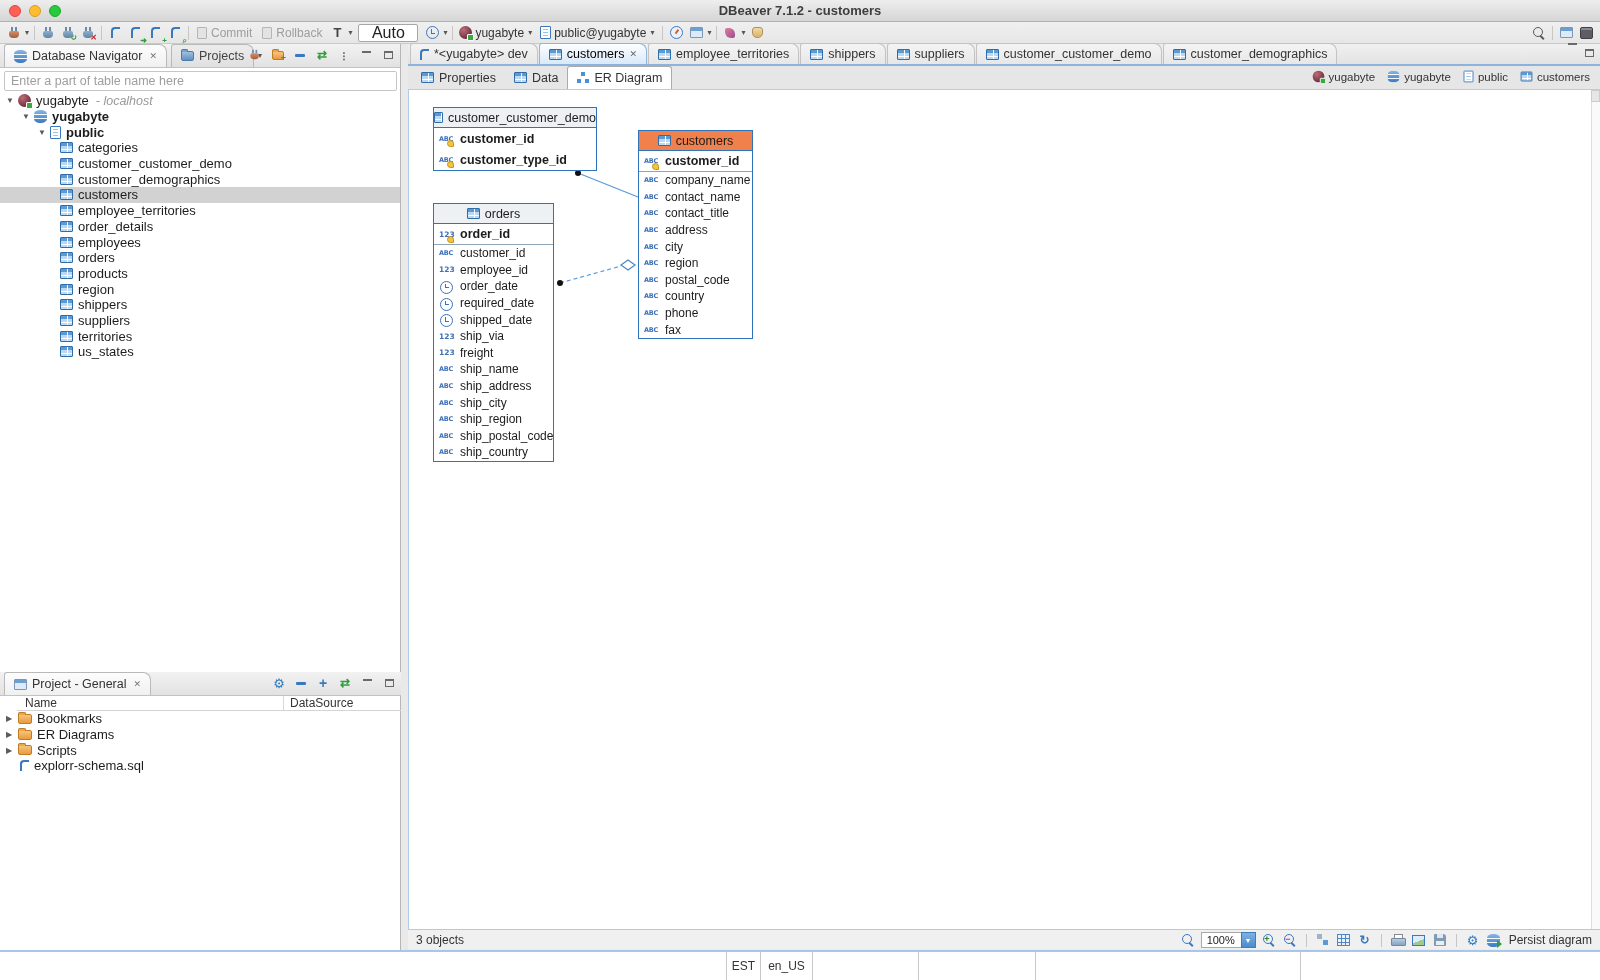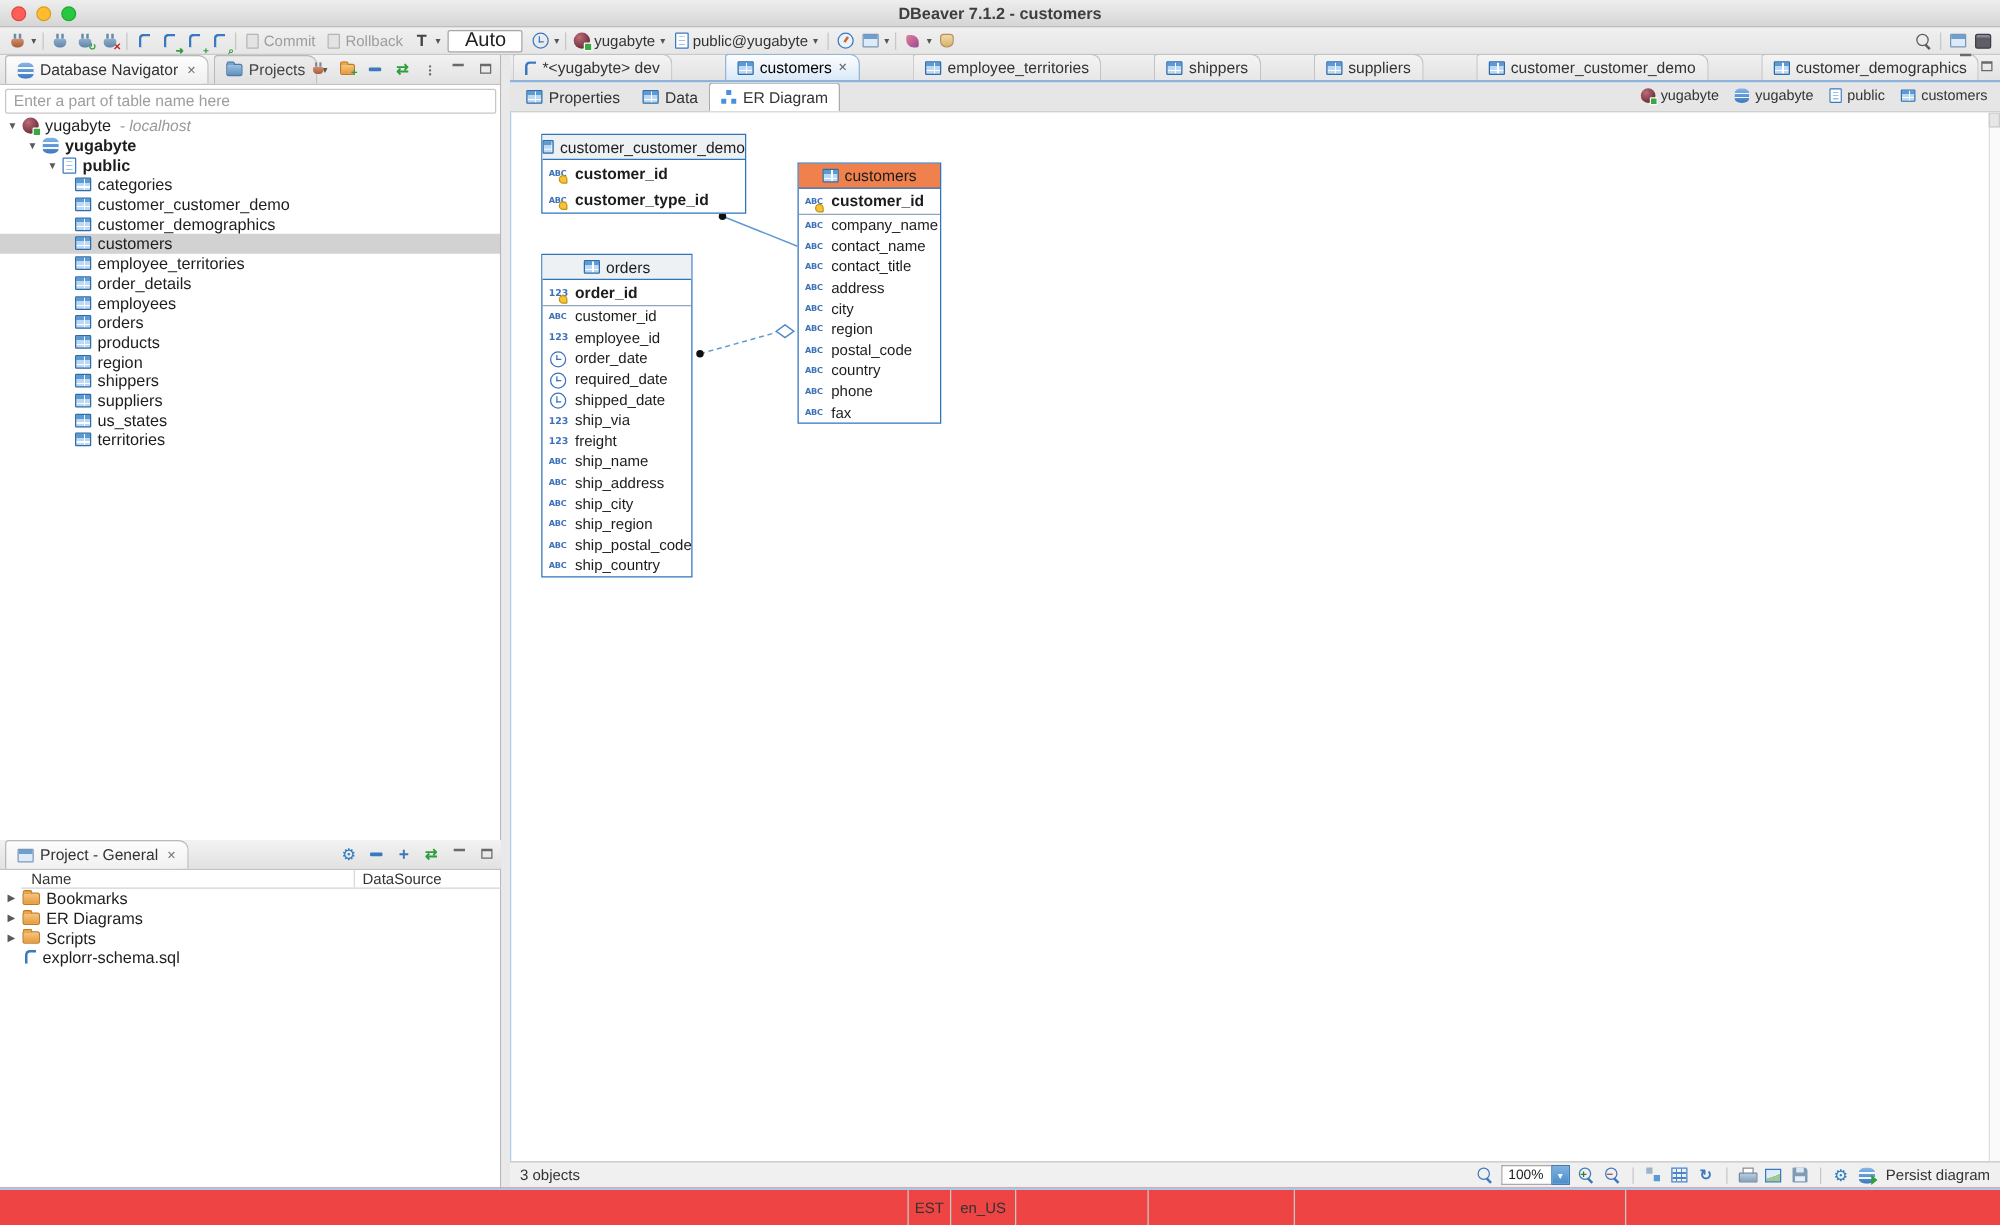--- a/index.html
+++ b/index.html
@@ -123,21 +123,21 @@
     width:14px; height:10px; background:linear-gradient(#f6c57d,#e99a3e); border:1px solid #c07b23; border-radius:1px 2px 2px 2px; }
   .pico.bookmarks-folder-icon::before, .pico.er-diagrams-folder-icon::before, .pico.scripts-folder-icon::before {
     content:""; position:absolute; top:-3px; left:-1px; width:6px; height:2px; background:#eda64d; border:1px solid #c07b23; border-bottom:none; border-radius:2px 2px 0 0; }
   .pico.sql-file-icon { width:9px; height:11px; border-left:2px solid #3a79c0; border-top:2px solid #3a79c0; border-radius:4px 0 0 0; margin-left:2px; }
   .proj .trow { height:15.7px; padding-left:6px; }
 
   
   .main { position:absolute; left:408px; top:44px; width:1192px; height:906px; }
   .splitter { position:absolute; left:401px; top:44px; width:7px; height:906px; background:#e9e9e9; }
 
-  .etabs { position:relative; display:flex; align-items:flex-end; height:22px; background:linear-gradient(#f0f0f0,#e3e3e3); border-bottom:2px solid #8db3dd; padding-left:2px;gap:41px; }
+  .etabs { position:relative; display:flex; align-items:flex-end; height:22px; background:linear-gradient(#f0f0f0,#e3e3e3); border-bottom:2px solid #8db3dd; padding-left:2px; }
   .etab { display:flex; align-items:center; gap:5px; height:21px; padding:0 9px; font-size:12.5px; color:#333;
     border:1px solid #c3c3c3; border-bottom:none; border-radius:3px 8px 0 0; background:linear-gradient(#f4f4f4,#e7e7e7); margin-right:1px; white-space:nowrap; }
   .etab.active { background:linear-gradient(#fdfeff,#d9e9f8); border-color:#93b5d6; color:#000; }
   .tabico { display:inline-block; flex:none; }
   .tabico.sql { width:9px; height:11px; border-left:2px solid #3a79c0; border-top:2px solid #3a79c0; border-radius:4px 0 0 0; }
   .etab-close { font-size:9px; color:#666; }
   .etab-close:empty { display:none; }
   .winbtns { position:absolute; right:6px; top:5px; display:flex; gap:8px; }
 
   .subrow { position:relative; height:24px; background:#e6e6e6; border-bottom:1px solid #c9c9c9; display:flex; align-items:flex-end; padding-left:4px; }
@@ -202,21 +202,21 @@
   .i-img { width:13px; height:11px; border:1px solid #3a79c0; background:linear-gradient(160deg,#dcecfb 55%,#9fc98f 55%); }
   .i-disk { position:relative; width:12px; height:12px; background:#7f9bb5; border-radius:1px 3px 1px 1px; }
   .i-disk::before { content:""; position:absolute; left:3px; top:0; width:6px; height:4px; background:#dfe8f0; }
   .i-disk::after { content:""; position:absolute; left:2px; bottom:1px; width:8px; height:4px; background:#e9eef3; }
   .i-persist { position:relative; width:13px; height:13px; border-radius:6px/4px;
     background:linear-gradient(180deg, transparent 4px, rgba(255,255,255,.95) 4px, rgba(255,255,255,.95) 5px, transparent 5px, transparent 8px, rgba(255,255,255,.95) 8px, rgba(255,255,255,.95) 9px, transparent 9px), linear-gradient(#85b7e8,#3a79c0); }
   .i-persist::after { content:""; position:absolute; right:-2px; bottom:-1px; width:0; height:0; border-left:5px solid #2f9e3b; border-top:4px solid transparent; border-bottom:4px solid transparent; }
   .persist-label { font-size:12px; color:#333; margin-left:2px; }
 
   
-  .statusbar { position:absolute; left:0; top:950px; width:1600px; height:30px; background:#ef4444; border-top:2px solid #a9c6e6; font-size:12px; color:#333; }
+  .statusbar { position:absolute; left:0; top:950px; width:1600px; height:30px; background:#ffffff; border-top:2px solid #a9c6e6; font-size:12px; color:#333; }
   .sbcell { position:absolute; top:0; height:28px; display:flex; align-items:center; justify-content:center; border-left:1px solid #c9c9c9; }
   .sbline { position:absolute; top:0; height:28px; width:1px; background:#c9c9c9; }
 </style>
 </head>
 <body>
 
 <div class="window">
 
   <div class="titlebar">
     <div class="lights">
@@ -450,27 +450,27 @@
         </div>
         <div class="trow lvl3">
           <span class="arr"></span>
           <span class="tico table-icon"></span>
           <span class="tlabel">suppliers</span>
           <span class="tsuffix"></span>
         </div>
         <div class="trow lvl3">
           <span class="arr"></span>
           <span class="tico table-icon"></span>
+          <span class="tlabel">territories</span>
+          <span class="tsuffix"></span>
+        </div>
+        <div class="trow lvl3">
+          <span class="arr"></span>
+          <span class="tico table-icon"></span>
           <span class="tlabel">us_states</span>
-          <span class="tsuffix"></span>
-        </div>
-        <div class="trow lvl3">
-          <span class="arr"></span>
-          <span class="tico table-icon"></span>
-          <span class="tlabel">territories</span>
           <span class="tsuffix"></span>
         </div>
       </div>
 
     <div class="proj">
       <div class="panel-tabs">
         <span class="ptab">
           <span class="i-win"></span>
           <span>Project - General</span>
           <span class="x"></span>

